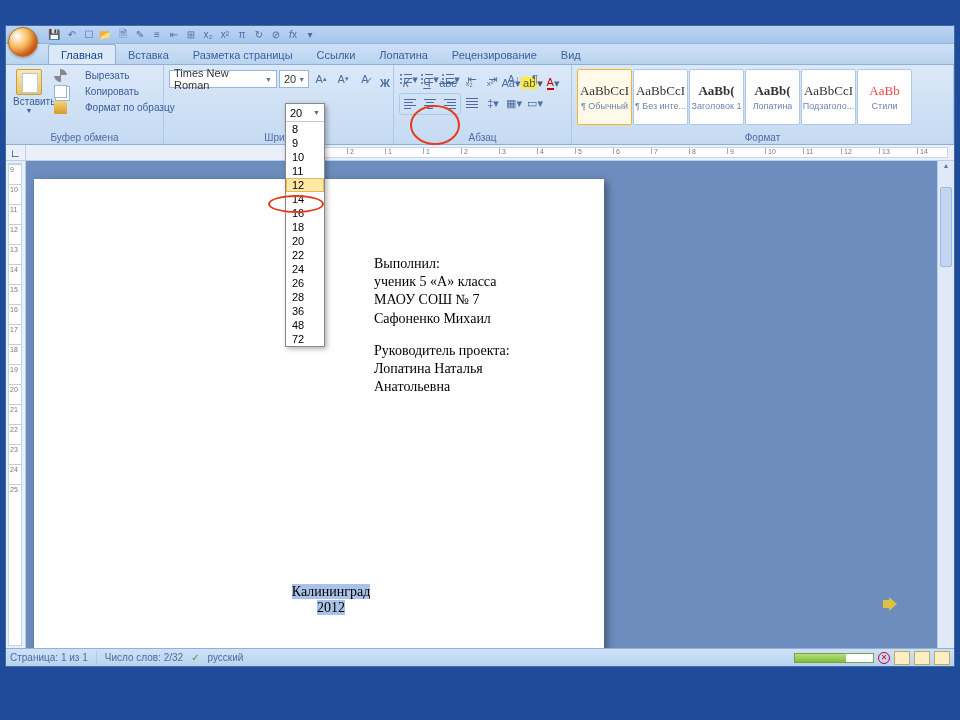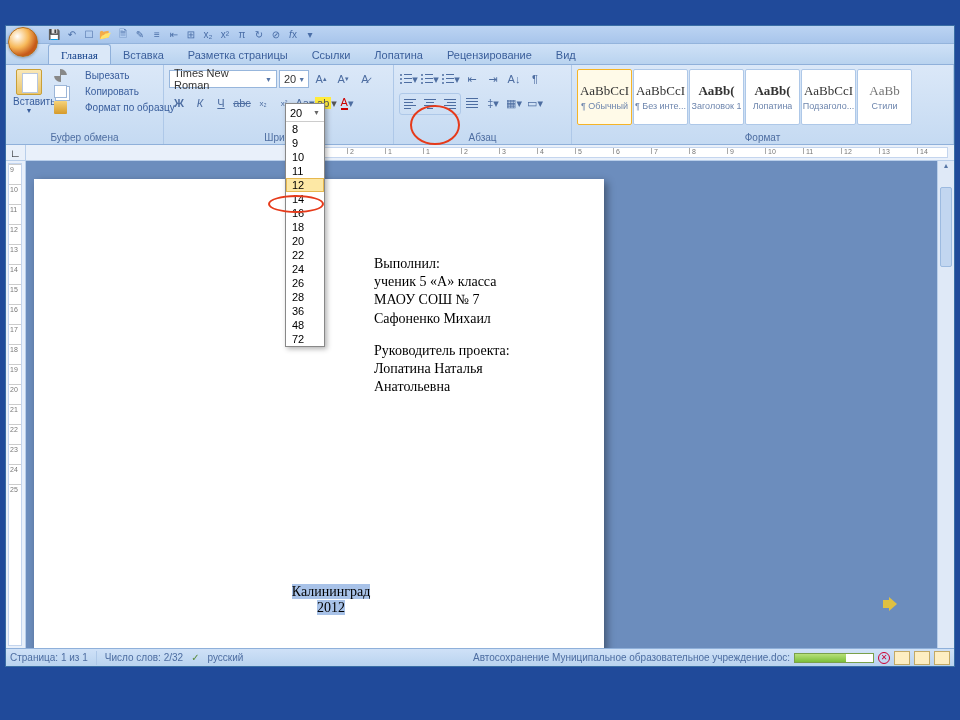--- a/index.html
+++ b/index.html
@@ -62,21 +62,21 @@
     padding-left:42px;
     border-bottom:1px solid #8fb0da;
   }
   .tab {
     padding:4px 12px 3px;
     font-size:11px; color:#3b5f9b;
     cursor:default;
   }
   .tab.active {
     background:#dbe8f8; border:1px solid #8fb0da; border-bottom:none;
-    border-radius:3px 3px 0 0; color:#15428b;font-family:Liberation Serif, serif;
+    border-radius:3px 3px 0 0; color:#15428b;
   }
   
   .ribbon {
     height:80px;
     background: linear-gradient(#dbe8f8,#c5daf2);
     border-bottom:1px solid #8fb0da;
     display:flex;
   }
   .group {
     border-right:1px solid #aec8e8;
@@ -238,21 +238,21 @@
           <div class="small-btn">
               <span class="small-ico ico-format"></span>
               <span>Формат по образцу</span>
             </div>
         </div>
       </div>
       <div class="group-label">Буфер обмена</div>
     </div>
 
     <div class="group" style="width:230px">
-      <div class="group-body" style="flex-direction:column;padding:2px;">
+      <div class="group-body" style="flex-direction:row;padding:2px;">
         <div class="font-row">
           <div class="combo font-combo">
               <span>Times New Roman</span>
               <span class="arrow">▼</span>
             </div>
           <div class="combo size-combo">
               <span>20</span>
               <span class="arrow">▼</span>
             </div>
           <div class="rbtn">A<span style="font-size:7px;vertical-align:super">▴</span></div>
@@ -345,21 +345,21 @@
             </div>
             <div class="style-item">
               <div class="style-sample" style="font-weight: bold;">AaBb(</div>
               <div class="style-name">Лопатина</div>
             </div>
             <div class="style-item">
               <div class="style-sample">AaBbCcI</div>
               <div class="style-name">Подзаголо...</div>
             </div>
             <div class="style-item">
-              <div class="style-sample" style="color: #737373; text-align: right;">AaBb</div>
+              <div class="style-sample" style="color: #ef4444; text-align: right;">AaBb</div>
               <div class="style-name">Стили</div>
             </div>
           </div>
       </div>
       <div class="group-label">Формат</div>
     </div>
   </div>
 
   <div class="ruler-h">
     <div class="ruler-corner">∟</div>
@@ -416,21 +416,20 @@
     </div>
   </div>
 
   <div class="status">
     <span>Страница: 1 из 1</span>
     <div class="sep"></div>
     <span>Число слов: 2/32</span>
     <span style="color:#5a8a3a">✓</span>
     <span>русский</span>
     <div class="status-right">
-      <span>Автосохранение Муниципальное образовательное учреждение.doc:</span>
       <div class="progress">
           <div class="progress-fill"></div>
         </div>
       <span style="color:#c03;border:1px solid #c03;border-radius:50%;width:12px;height:12px;display:inline-flex;align-items:center;justify-content:center;font-size:8px">✕</span>
       <div class="view-btn"></div>
       <div class="view-btn"></div>
       <div class="view-btn"></div>
     </div>
   </div>
 </div>

